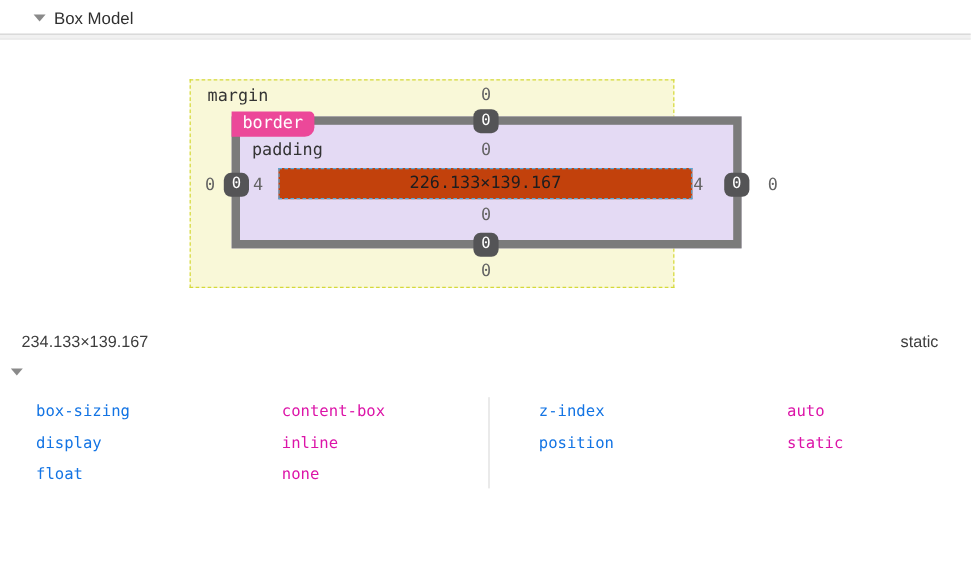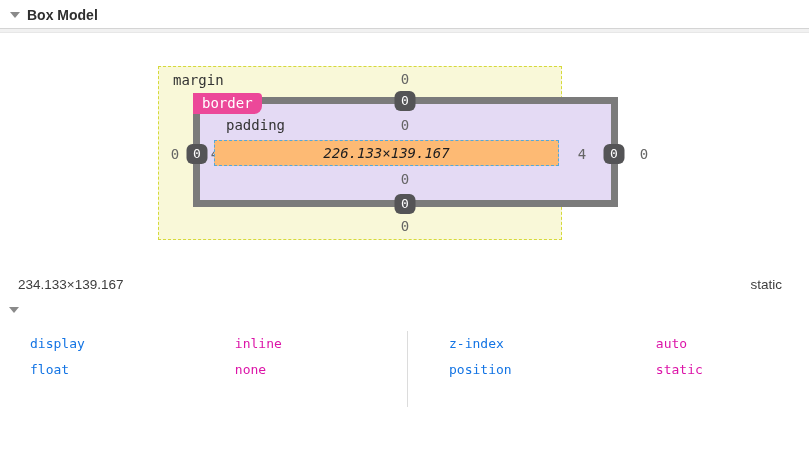--- a/index.html
+++ b/index.html
@@ -5,41 +5,41 @@
   * { margin: 0; padding: 0; box-sizing: content-box; }
   html, body { width: 809px; height: 469px; background: #ffffff; overflow: hidden;
     font-family: "Liberation Sans", sans-serif; }
   .stage { position: relative; width: 809px; height: 469px; }
 
   
   .section-header { position: absolute; left: 0; display: flex; align-items: center; gap: 7px;
     font-size: 14px; color: #2f2f2f; }
   .tri-down { width: 0; height: 0; border-left: 5px solid transparent;
     border-right: 5px solid transparent; border-top: 6px solid #8a8a8a; cursor: pointer; }
-  .hdr-top { top: 7px; left: 10px; font-weight: bold; }
+  .hdr-top { top: 7px; left: 28px; }
   .hdr-props { top: 307px; left: 9px; }
 
   .separator { position: absolute; top: 28px; left: 0; width: 809px; height: 3px;
     background: #f1f1f1; border-top: 1px solid #d4d4d4; border-bottom: 1px solid #e7e7e7; }
 
   
   .diagram { position: absolute; left: 158px; top: 66px; width: 404px; height: 174px;
     font-family: "DejaVu Sans Mono", monospace; font-size: 14px; }
   .margin-box { position: absolute; inset: 0; background: #f9f8d8; border: 1px dashed #d5d93a; }
   .region-label { position: absolute; color: #333333; }
   .lbl-margin { left: 15px; top: 6px; }
-  .lbl-padding { left: 68px; top: 51px; }
+  .lbl-padding { left: 52px; top: 51px; }
   .border-box { position: absolute; left: 35px; top: 31px; width: 425px; height: 110px;
     box-sizing: border-box; border: 7px solid #7b7b7b; background: #e4daf4; }
   .border-tag { position: absolute; left: 35px; top: 27px; height: 21px; line-height: 20px;
     padding: 0 9px; background: #ec4899; color: #ffffff; border-radius: 0 4px 8px 0;
     font-size: 14px; }
-  .content-box { position: absolute; left: 56px; top: 74px; width: 345px; height: 26px;
-    box-sizing: border-box; background: #fdba74; border: 1px dashed #54a8da;
-    display: flex; align-items: center; justify-content: center; color: #1d1d1f; font-style: italic; }
+  .content-box { position: absolute; left: 74px; top: 74px; width: 345px; height: 26px;
+    box-sizing: border-box; background: #c2410c; border: 1px dashed #54a8da;
+    display: flex; align-items: center; justify-content: center; color: #1d1d1f; }
   .val { position: absolute; transform: translate(-50%, -50%); color: #656565; }
   .badge { position: absolute; transform: translate(-50%, -50%); background: #545456;
     color: #ffffff; font-size: 13px; line-height: 16px; padding: 2px 6px;
     border-radius: 6px; min-width: 9px; text-align: center; cursor: default; }
 
   
   .summary-row { position: absolute; top: 277px; left: 18px; right: 27px; display: flex;
     justify-content: space-between; font-size: 13.5px; color: #3d3d3d; }
 
   
@@ -102,20 +102,24 @@
 
   <div class="section-header hdr-props">
     <span class="tri-down"></span>
   </div>
 
   <div class="props">
     <div class="v-divider"></div>
 
     <div class="props-col col-1">
       <div class="prop-row">
+        <span class="prop-name">box-sizing</span>
+        <span class="prop-value">content-box</span>
+      </div>
+      <div class="prop-row">
         <span class="prop-name">display</span>
         <span class="prop-value">inline</span>
       </div>
       <div class="prop-row">
         <span class="prop-name">float</span>
         <span class="prop-value">none</span>
       </div>
     </div>
 
     <div class="props-col col-2">

